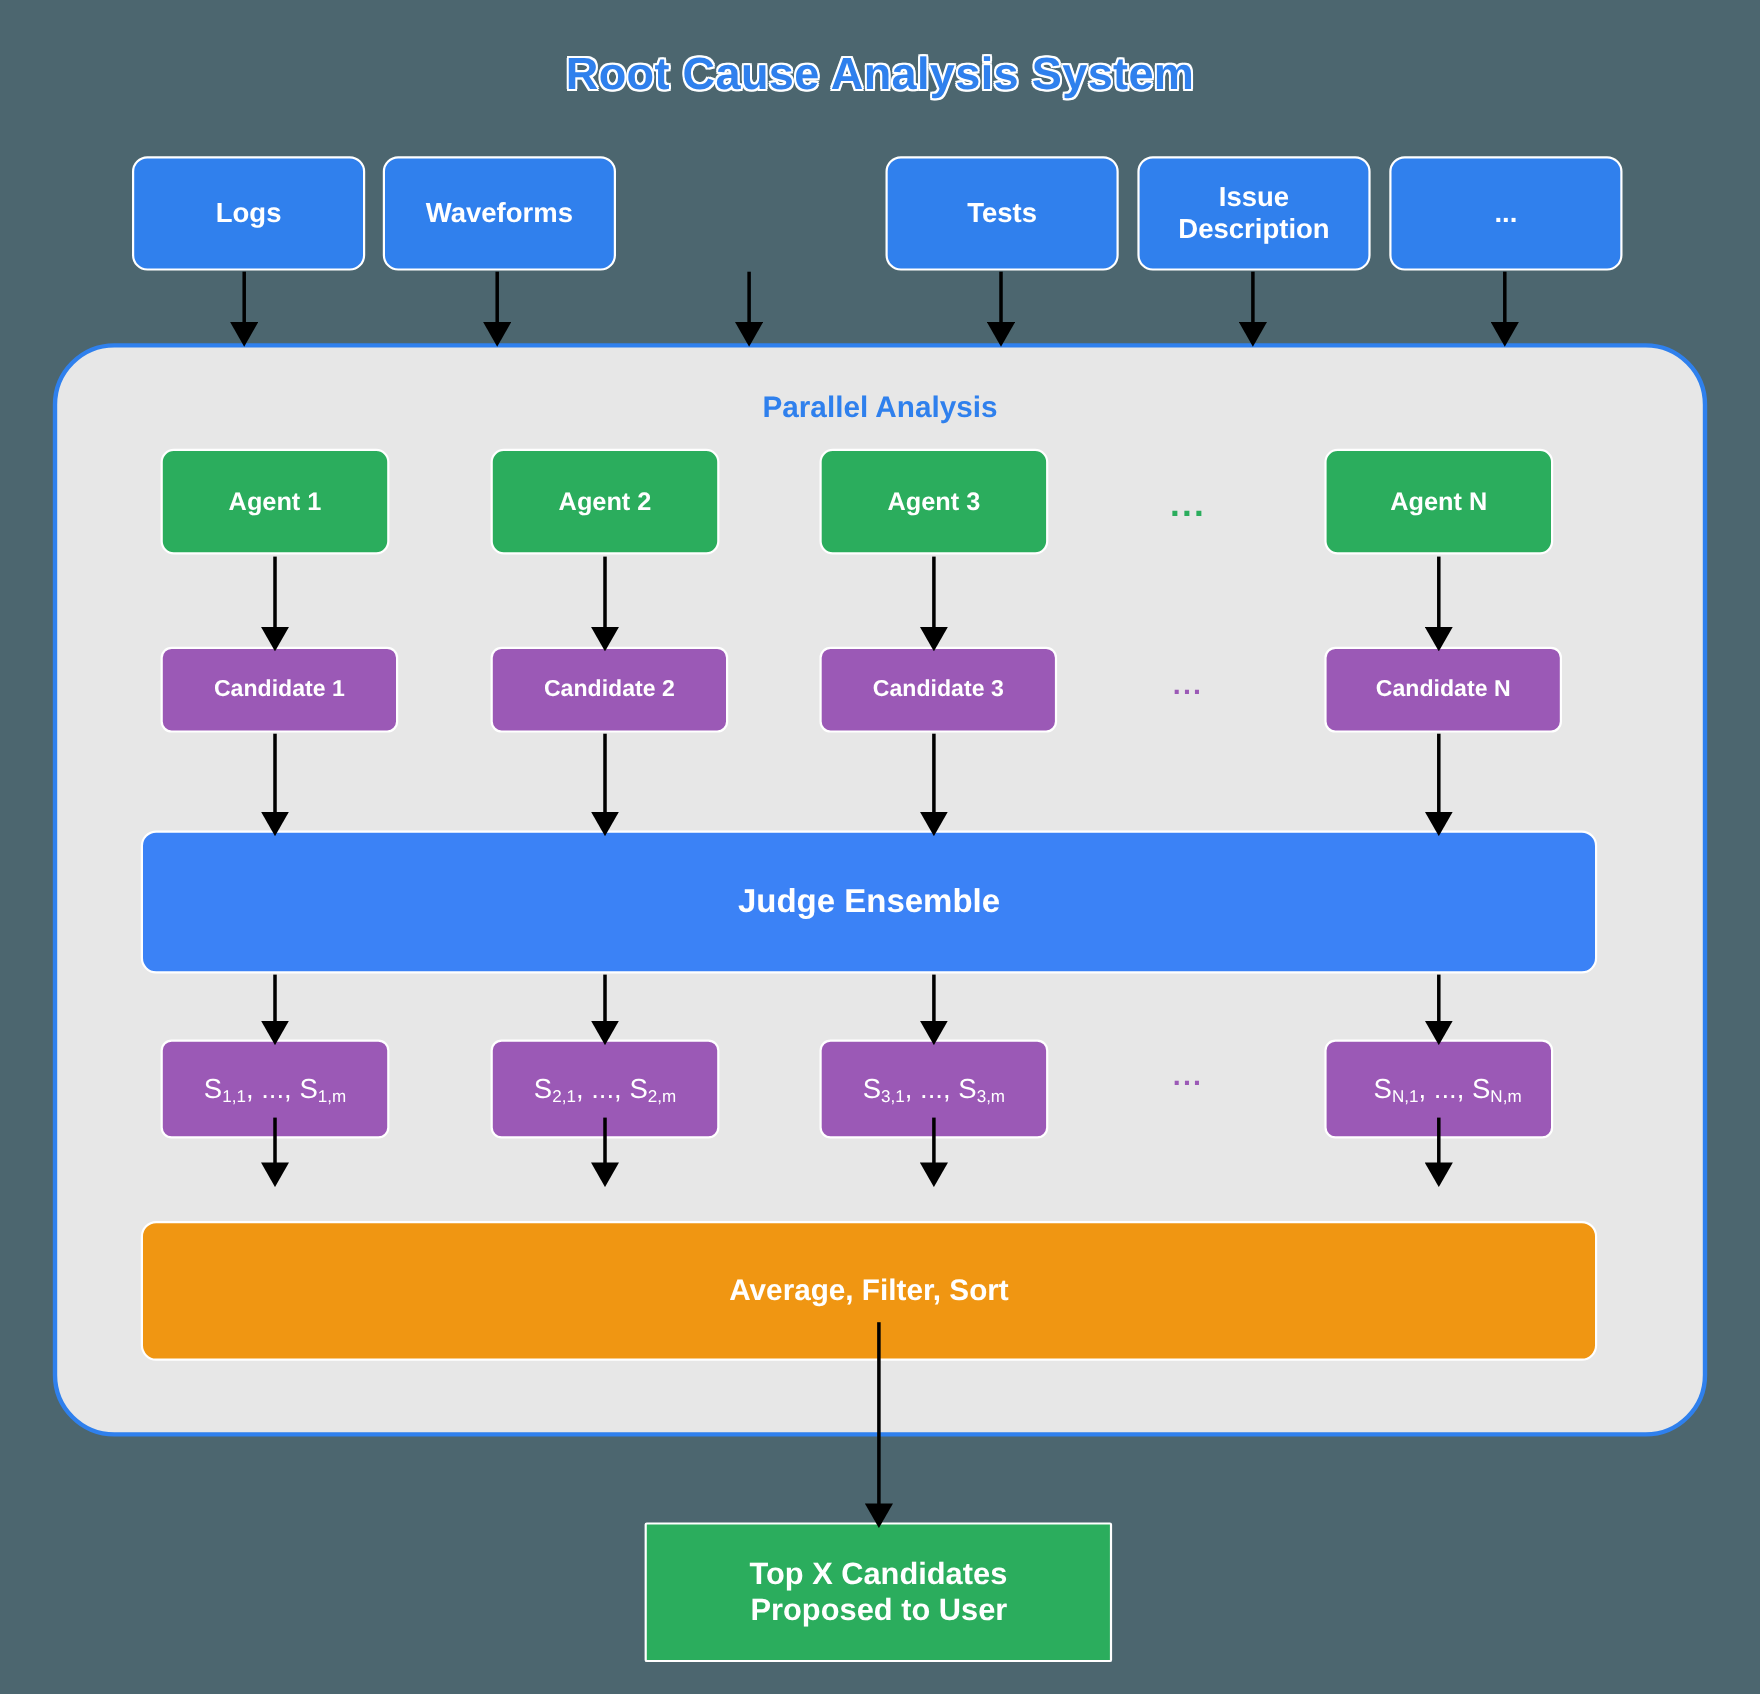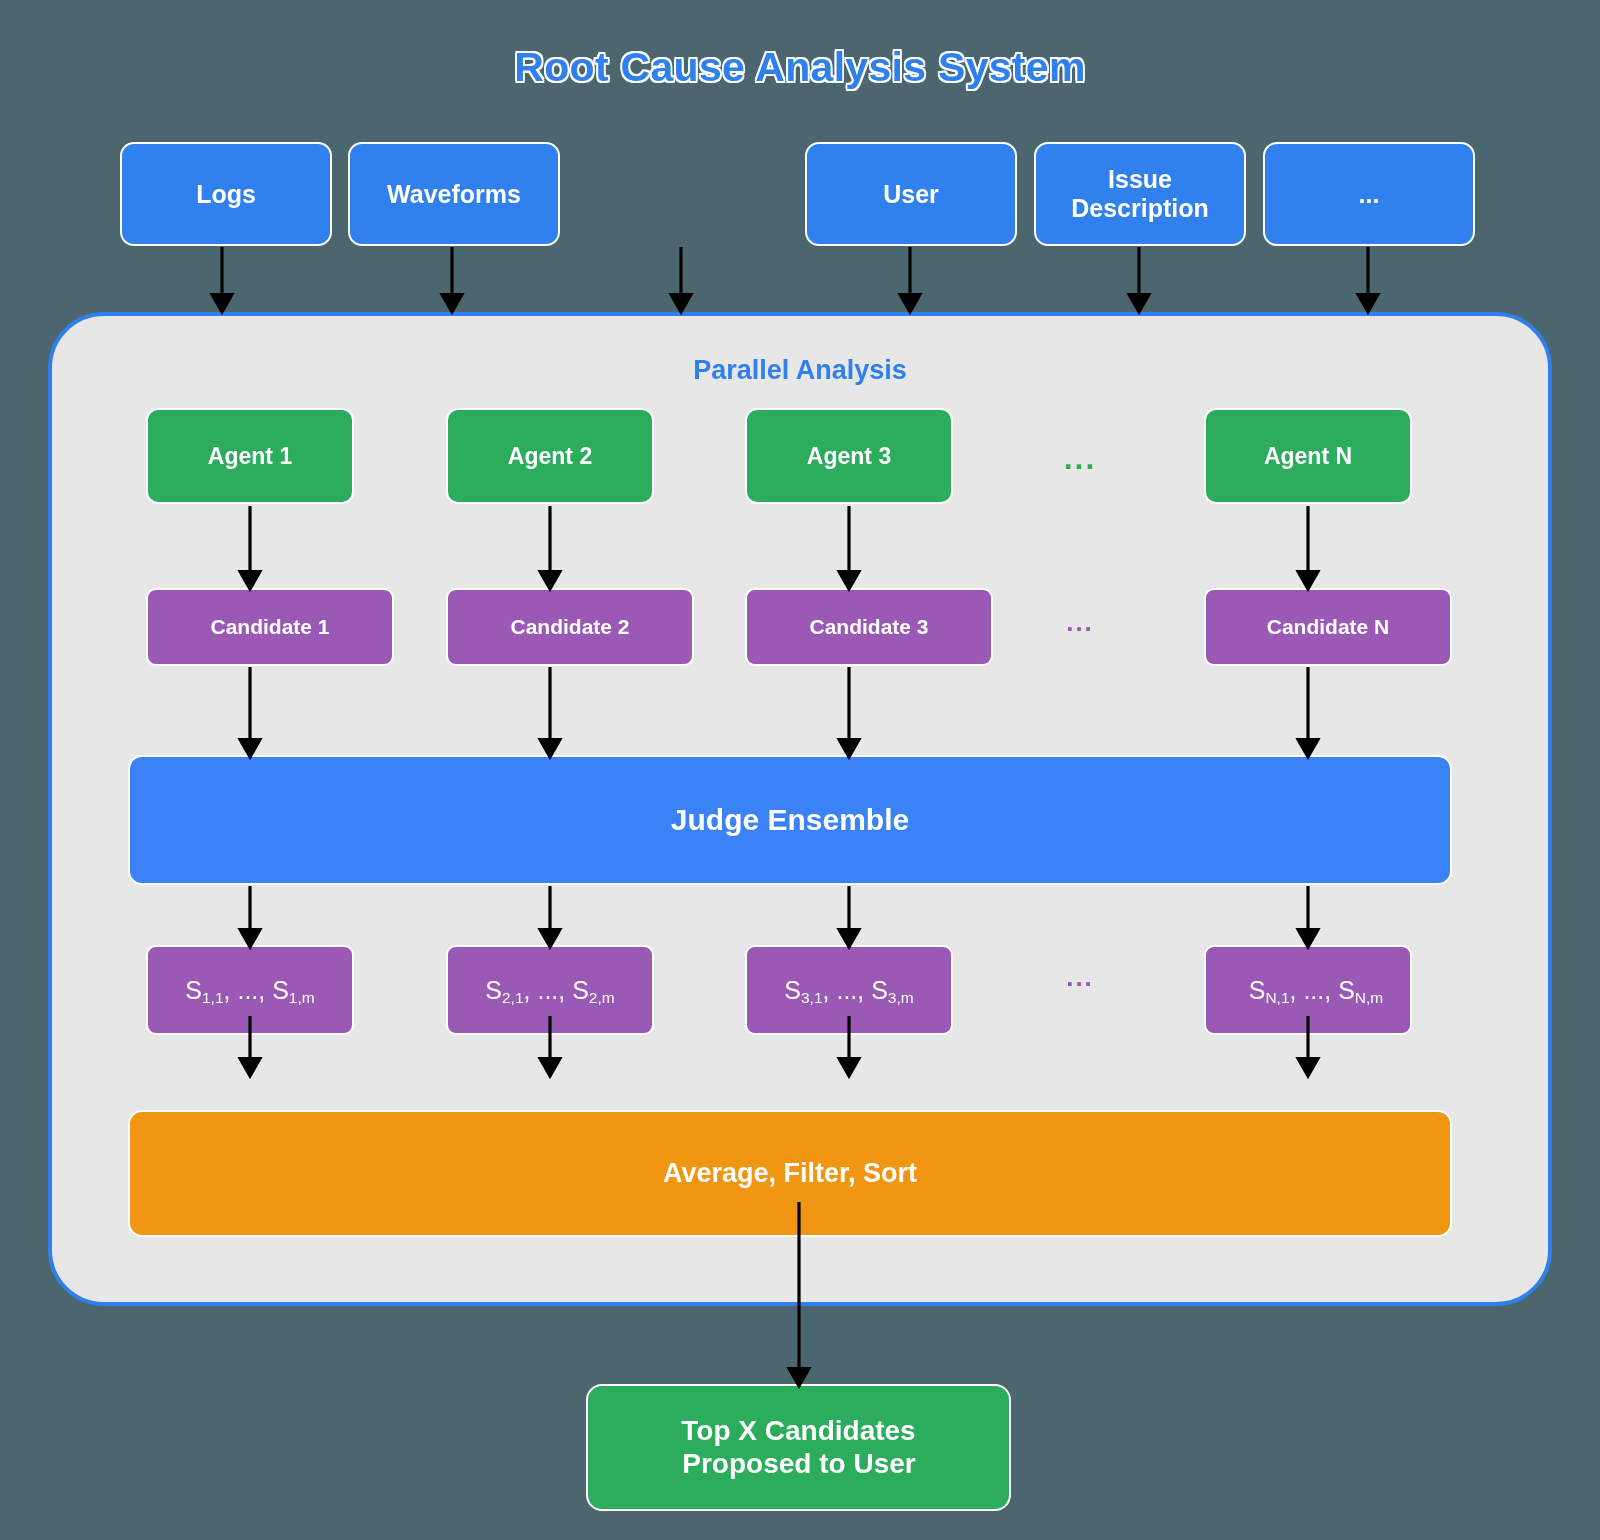--- a/index.html
+++ b/index.html
@@ -94,21 +94,21 @@
     color: #2f80ed;
   }
 
   .agent-box {
     width: 208px;
     height: 96px;
     top: 408px;
     font-size: 23px;
   }
   .cand-box {
-    width: 248px;
+    width: 216px;
     height: 78px;
     top: 588px;
     font-size: 21px;
     border-radius: 10px;
   }
   .score-box {
     width: 208px;
     height: 90px;
     top: 945px;
     font-size: 25px;
@@ -138,21 +138,21 @@
     font-size: 27px;
     border-radius: 14px;
   }
 
   #output-box {
     left: 586px;
     top: 1384px;
     width: 425px;
     height: 127px;
     font-size: 28px;
-    border-radius: 16px;
+    border-radius: 2px;
   }
 
   
   .dots {
     position: absolute;
     text-align: center;
     font-weight: bold;
     letter-spacing: 2px;
   }
   .dots.green-dots  { color: #2bad5d; }
@@ -195,21 +195,21 @@
 
   <div class="title">Root Cause Analysis System</div>
 
   <div class="node blue src-box" style="left:120px;">
     <span>Logs</span>
   </div>
   <div class="node blue src-box" style="left:348px;">
     <span>Waveforms</span>
   </div>
   <div class="node blue src-box" style="left:805px;">
-    <span>User</span>
+    <span>Tests</span>
   </div>
   <div class="node blue src-box" style="left:1034px;">
     <span style="white-space:pre-line;">Issue
 Description</span>
   </div>
   <div class="node blue src-box" style="left:1263px;">
     <span>...</span>
   </div>
 
   <div id="pa-container"></div>

